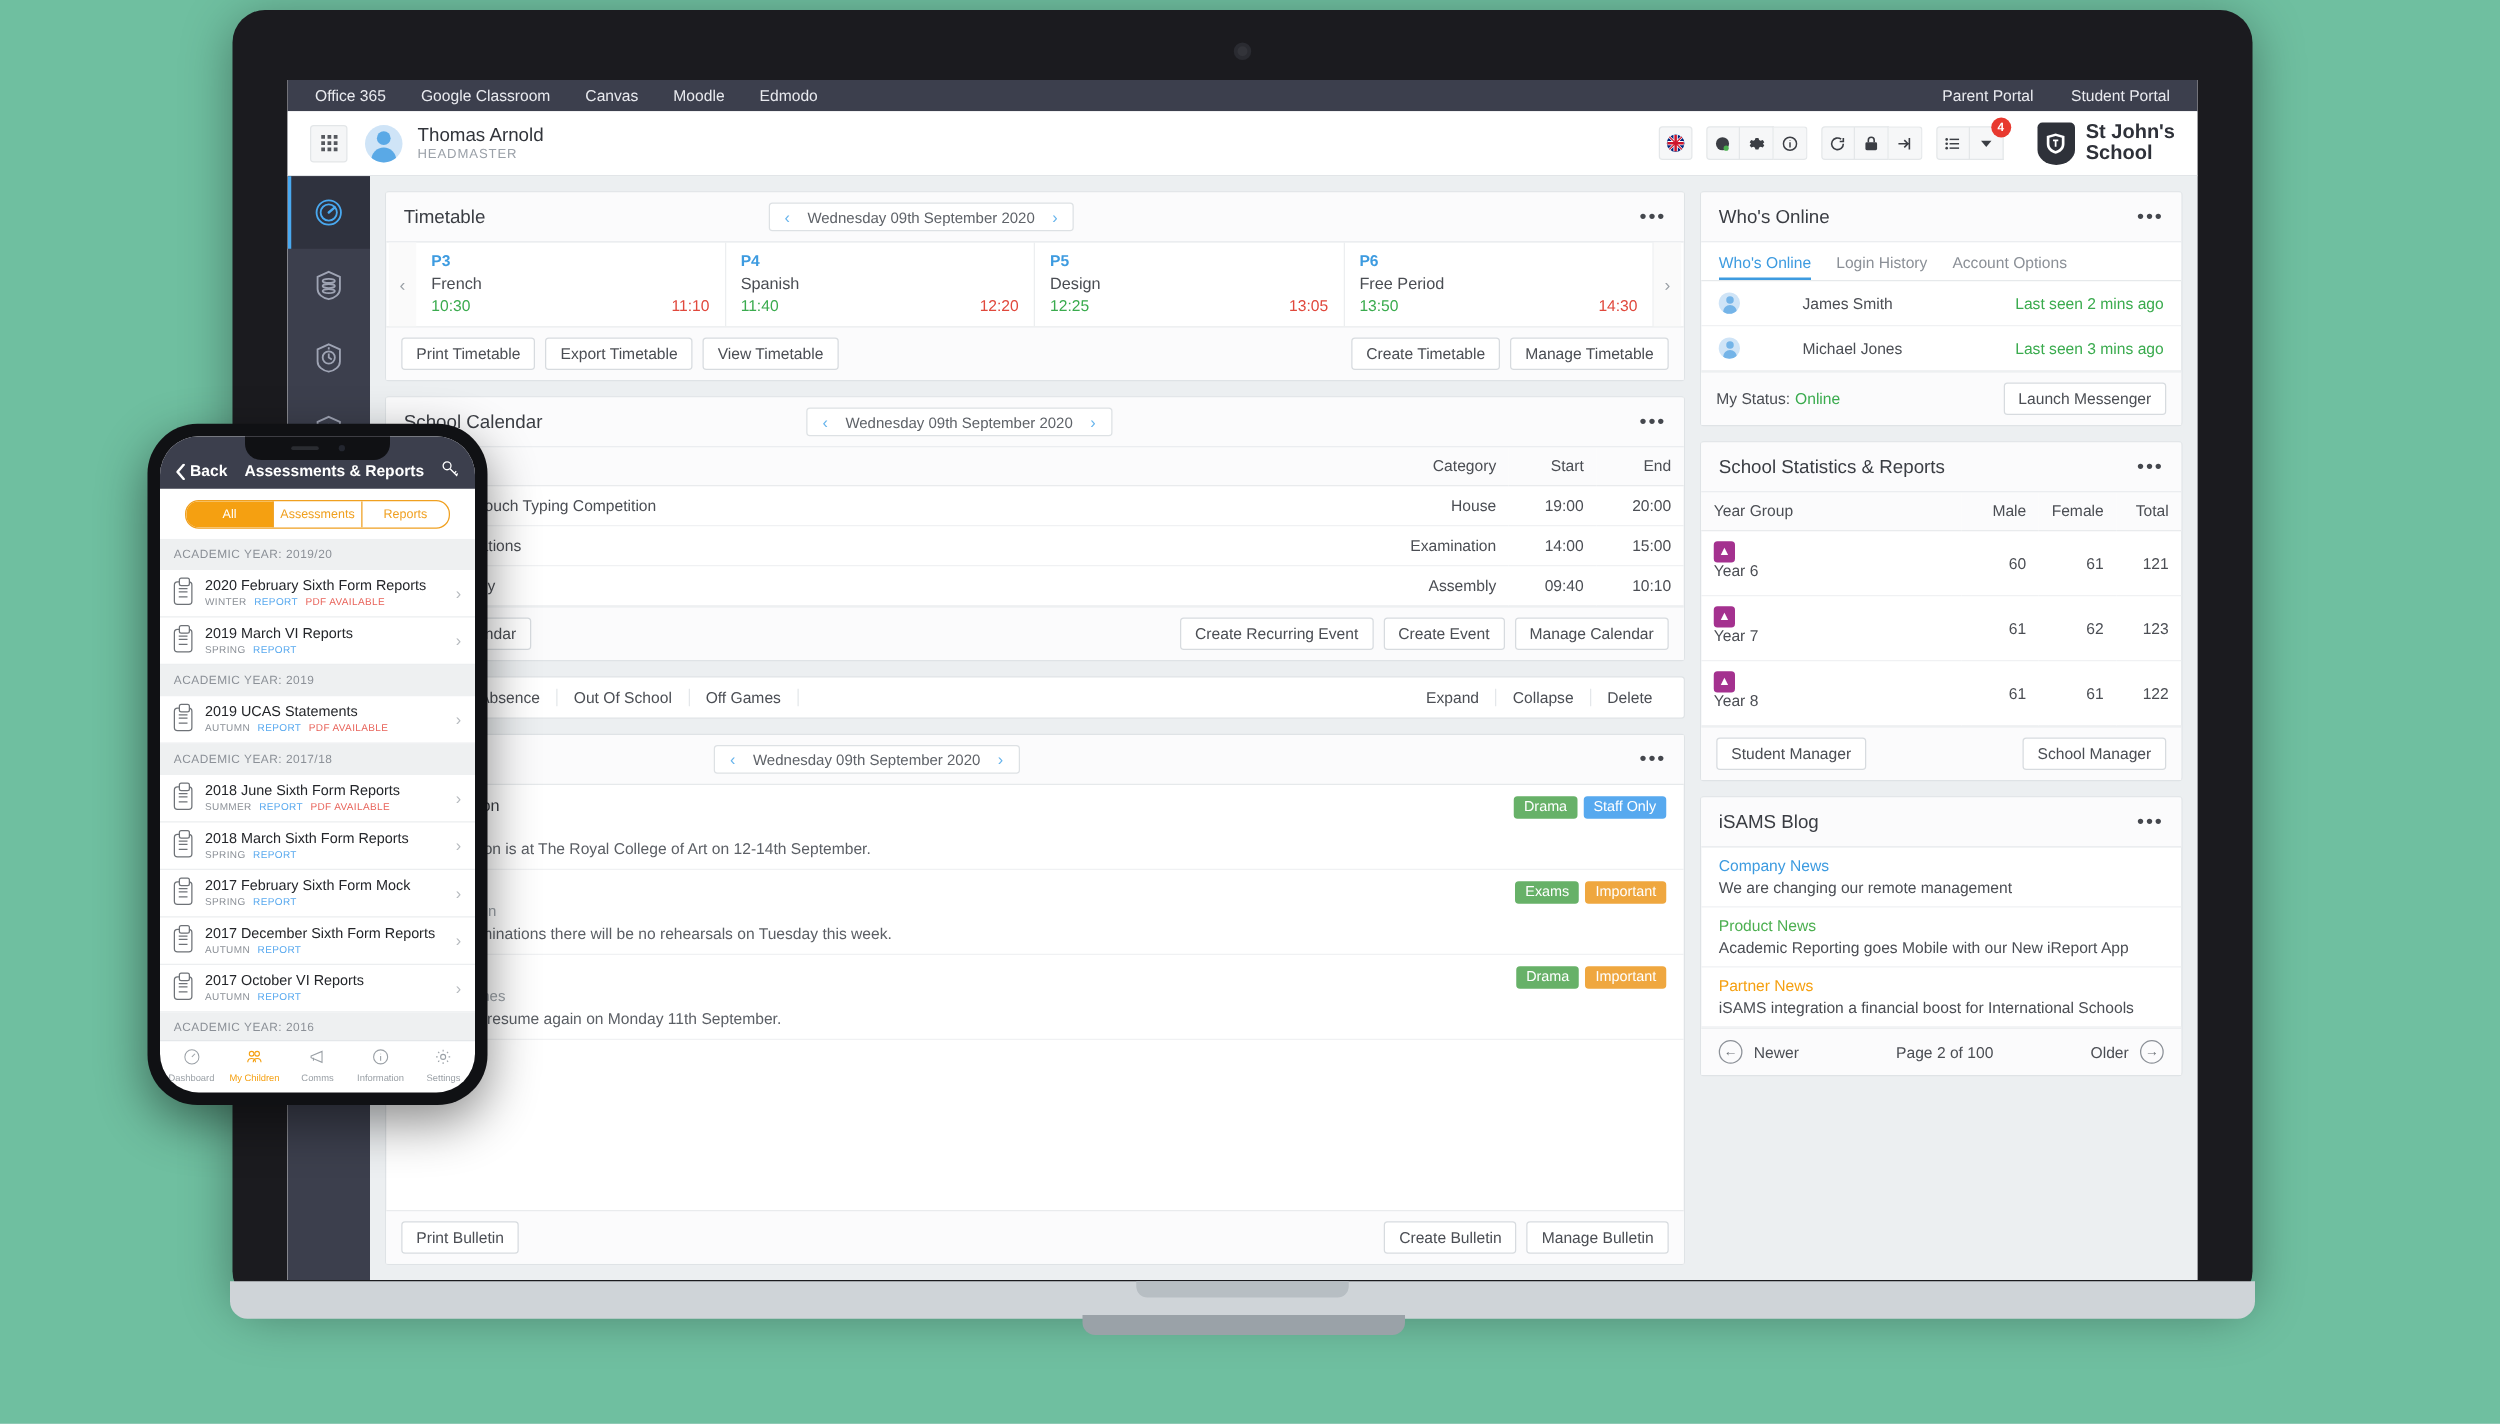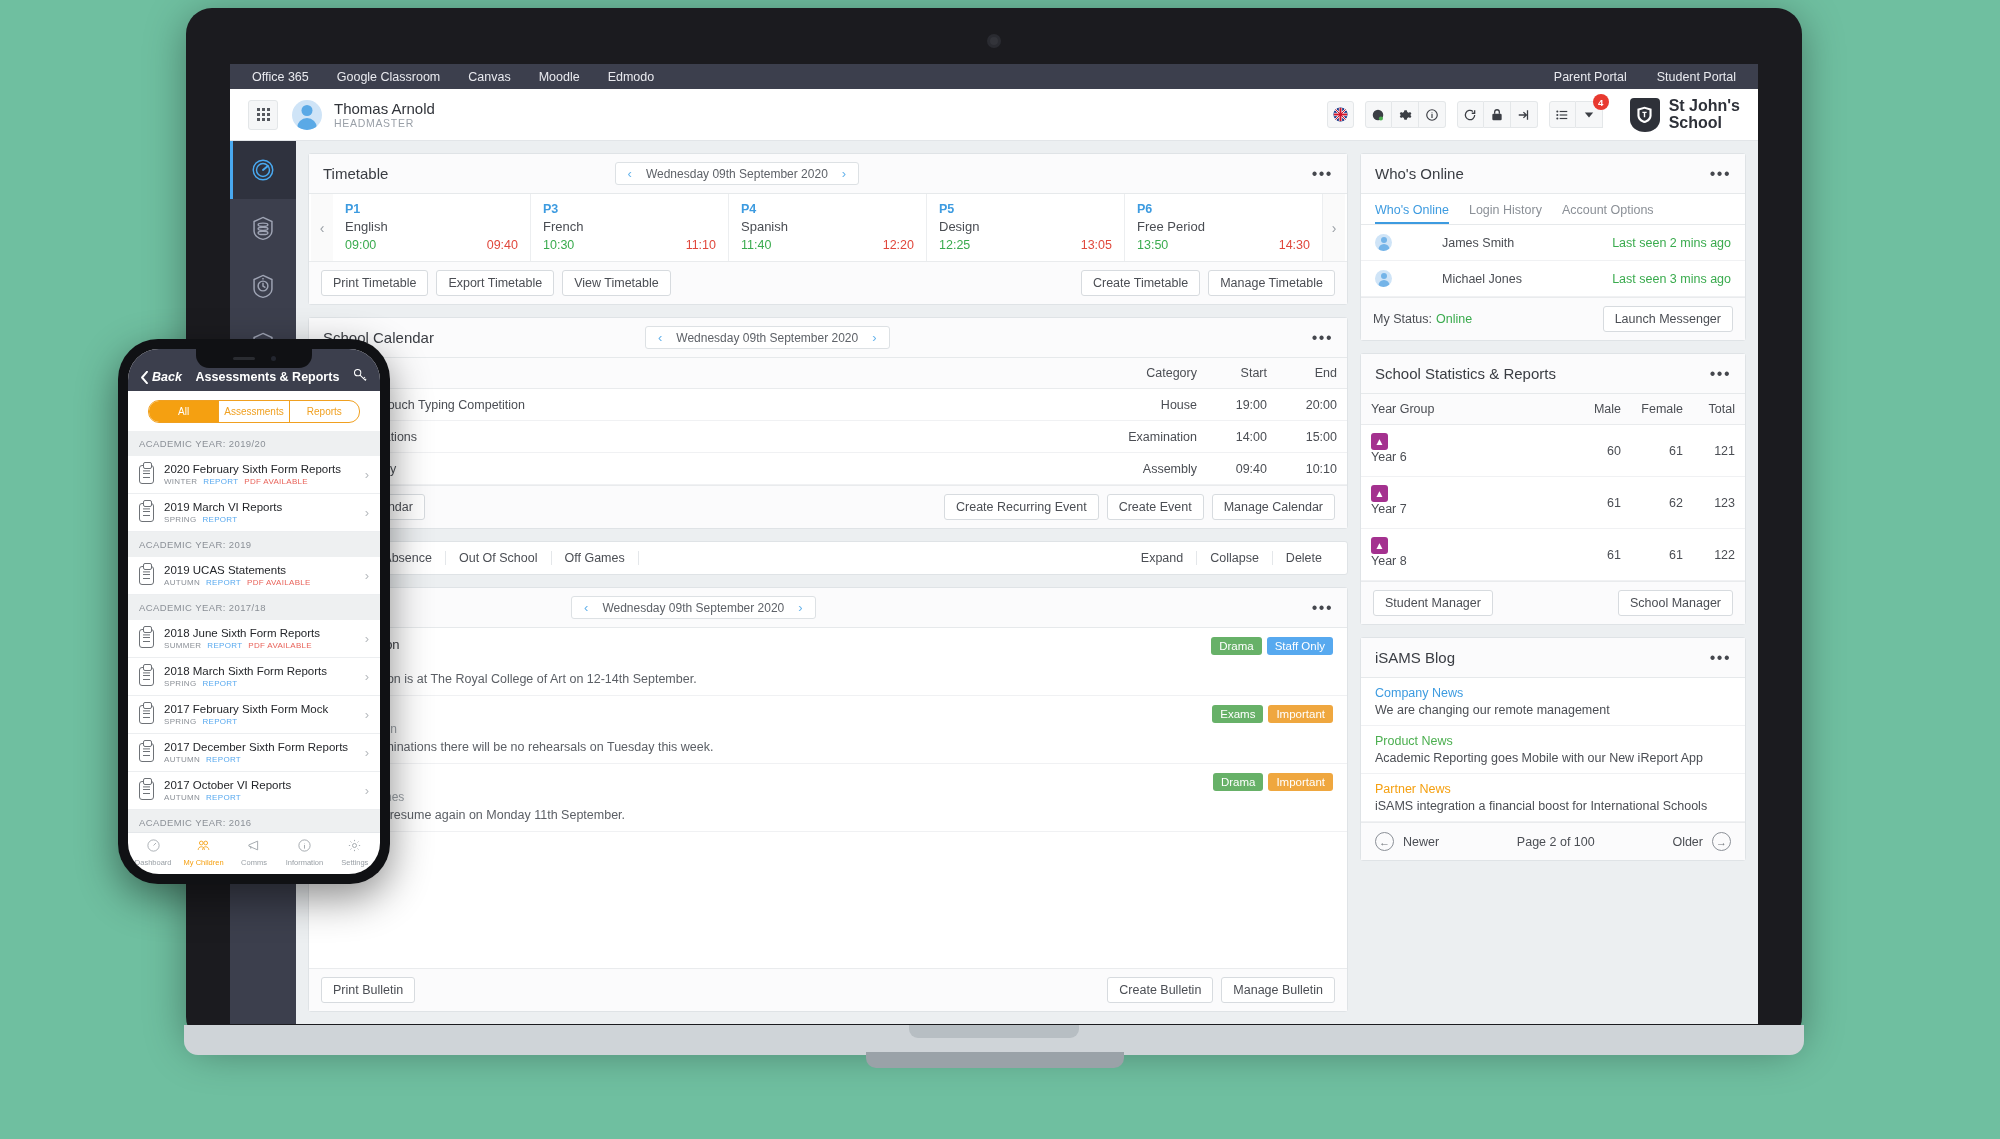--- a/index.html
+++ b/index.html
@@ -213,21 +213,21 @@
     position:absolute;left:50%;top:0;transform:translateX(-50%);
     width:116px;height:19px;background:#101114;border-radius:0 0 13px 13px;z-index:5;
     display:flex;align-items:center;justify-content:center;gap:16px;
   }
   .notch i { display:block;width:22px;height:3px;border-radius:2px;background:#2a2c31;}
   .notch b { display:block;width:5px;height:5px;border-radius:50%;background:#23262f;}
   .ph-head {
     background:#3c3f4d; color:#fff; height:42px; display:flex; align-items:center;
     padding:14px 12px 0 12px; flex:none;
   }
-  .ph-back { font-size:12.5px; font-weight:bold; display:flex; align-items:center; gap:3px;font-style:italic;}
+  .ph-back { font-size:12.5px; font-weight:bold; display:flex; align-items:center; gap:3px;}
   .ph-title { font-size:12.5px; font-weight:bold; margin:0 auto;}
   .ph-key { font-size:13px; }
   .seg {
     display:flex; margin:9px 20px 8px 20px; border:1px solid #f0a020; border-radius:11px;
     overflow:hidden; flex:none;
   }
   .seg div { flex:1; text-align:center; font-size:10px; padding:5px 0; color:#f0a020;
              border-right:1px solid #f0a020;}
   .seg div:last-child { border-right:none;}
   .seg div.on { background:#f5a011; color:#fff;}
@@ -426,28 +426,20 @@
                 <div class="card-title">Timetable</div>
                 <div class="datepick">
                   <span class="ar">‹</span>
                   <span>Wednesday 09th September 2020</span>
                   <span class="ar">›</span>
                 </div>
                 <div class="dots">•••</div>
               </div>
               <div class="tt-row">
                 <div class="tt-nav">‹</div>
-                <div class="tt-cell">
-                  <div class="tt-p">P1</div>
-                  <div class="tt-sub">English</div>
-                  <div class="tt-times">
-                      <span class="t-start">09:00</span>
-                      <span class="t-end">09:40</span>
-                    </div>
-                </div>
                 <div class="tt-cell">
                   <div class="tt-p">P3</div>
                   <div class="tt-sub">French</div>
                   <div class="tt-times">
                       <span class="t-start">10:30</span>
                       <span class="t-end">11:10</span>
                     </div>
                 </div>
                 <div class="tt-cell">
                   <div class="tt-p">P4</div>

